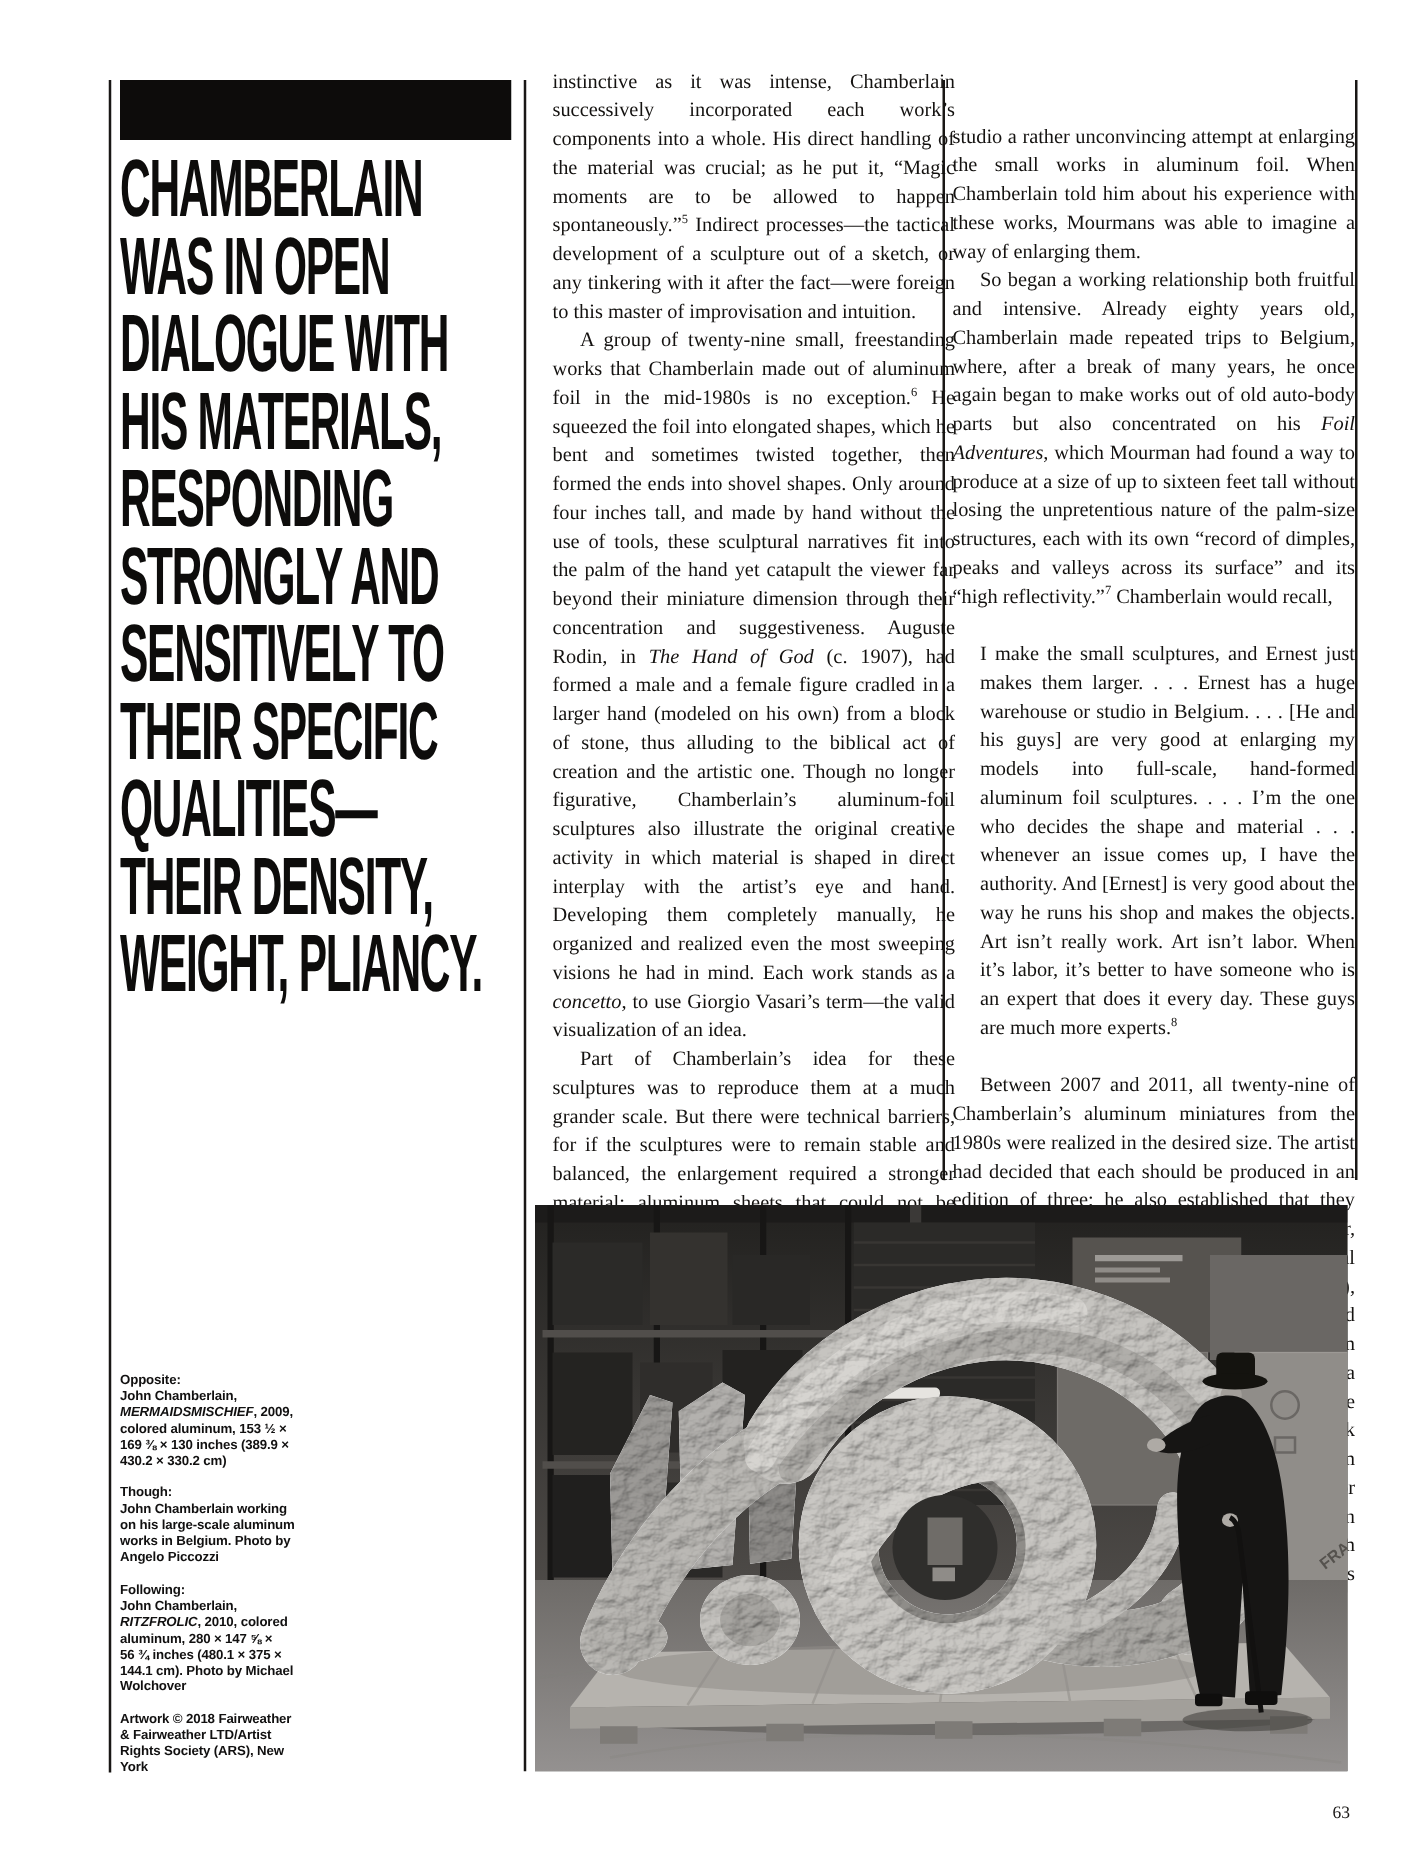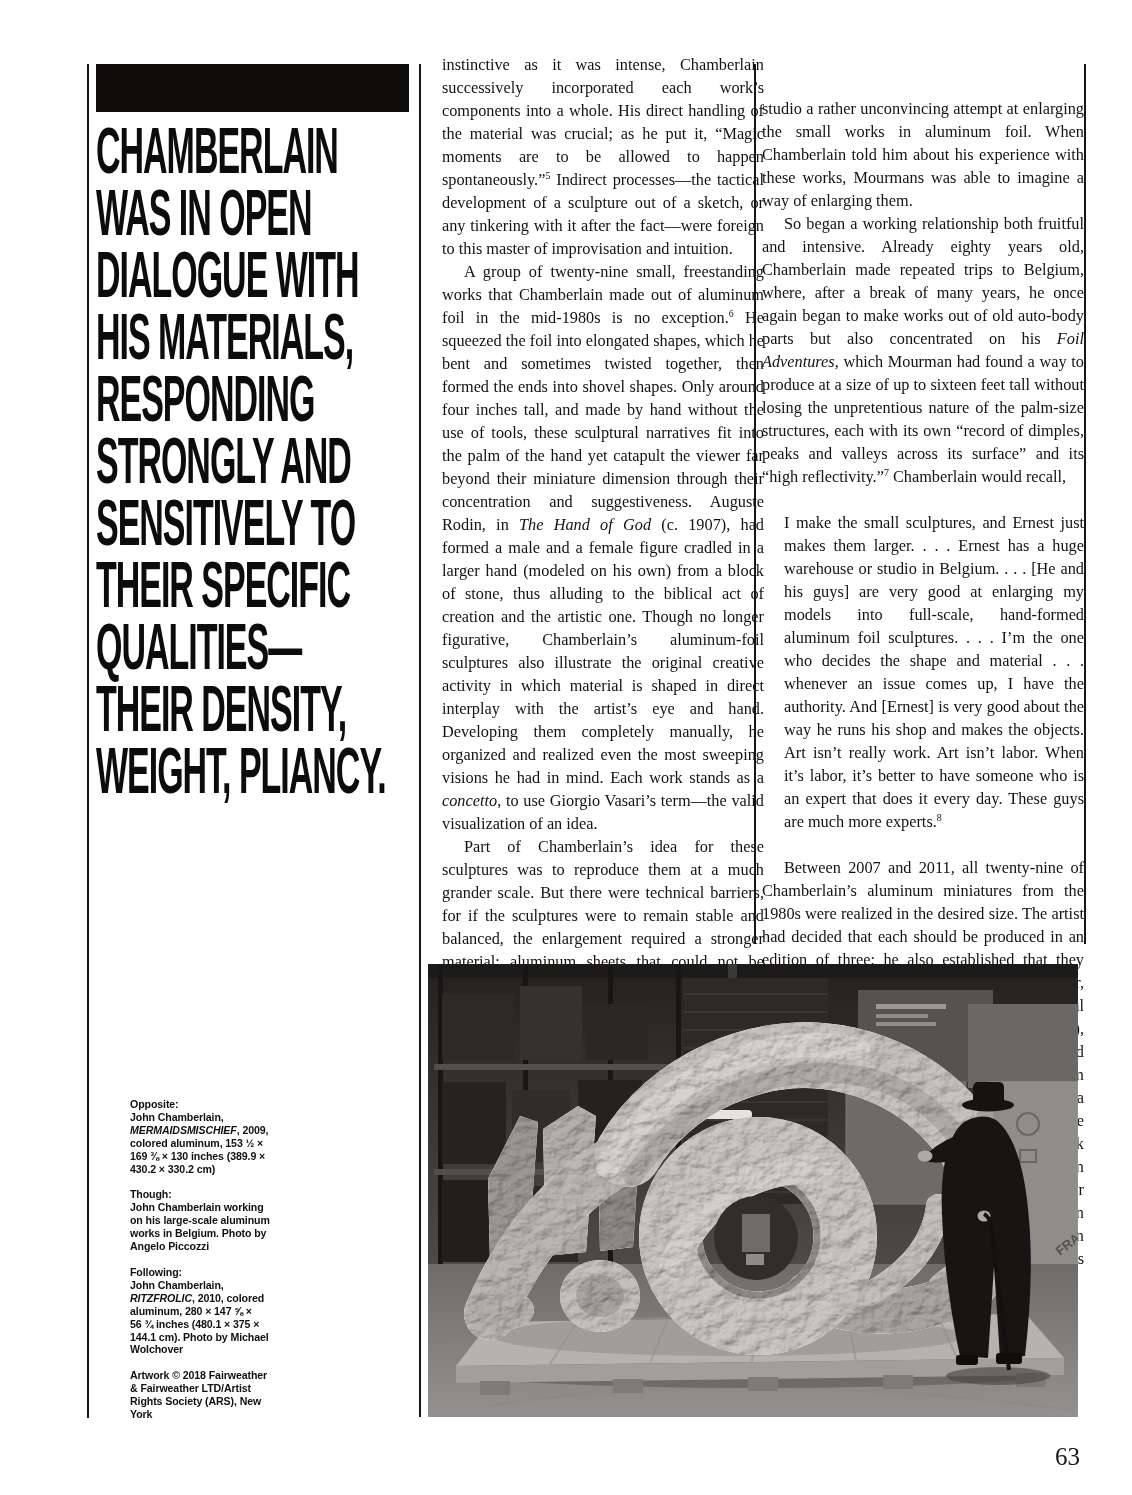--- a/index.html
+++ b/index.html
@@ -42,25 +42,25 @@
   .photo-wrap { position:absolute; left:428px; top:964px; width:650px; height:453px; background:#3a3836; }
   .photo-wrap svg { display:block; }
 
   
   .captions {
     position:absolute; left:96px; top:1098px; width:175px;
     font-family:"Liberation Sans", sans-serif; font-weight:bold;
     font-size:10.6px; line-height:12.9px; letter-spacing:-0.1px; color:#111010;
   }
   .cap-block { margin-bottom:13px; }
-  .cap-line { white-space:nowrap;margin-left:34px; }
+  .cap-line { white-space:nowrap; }
 
   .page-num {
     position:absolute; left:1010px; top:1443px; width:70px; text-align:right;
-    font-size:25px; color:#1a1816; font-family:"Liberation Serif", serif;
+    font-size:14px; color:#1a1816; font-family:"Liberation Serif", serif;
   }
 </style>
 </head>
 <body>
 
 <div class="page">
 
   <div class="vrule rule-left"></div>
   <div class="vrule rule-a"></div>
   <div class="vrule rule-mid"></div>

